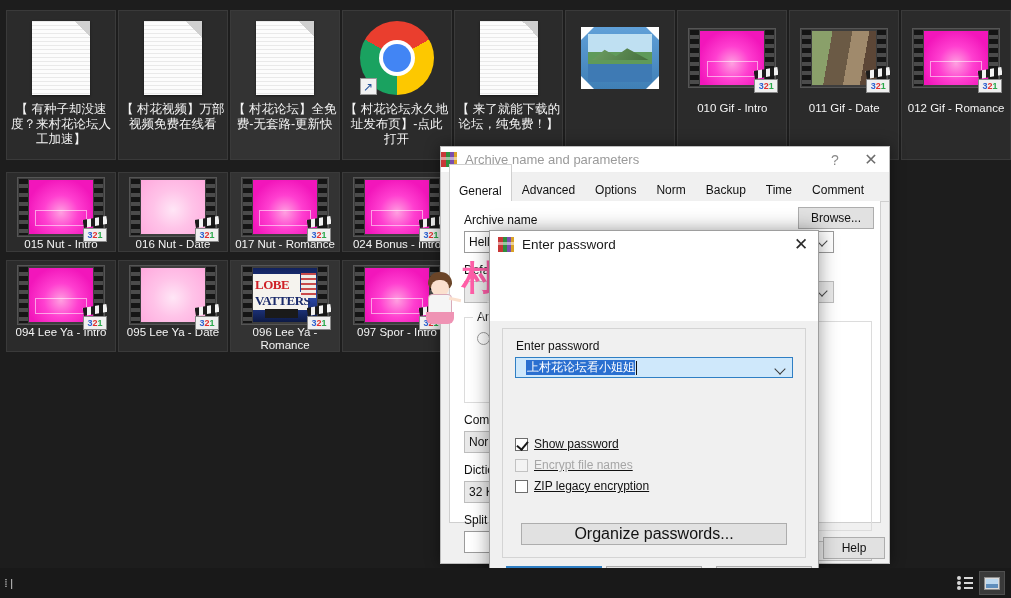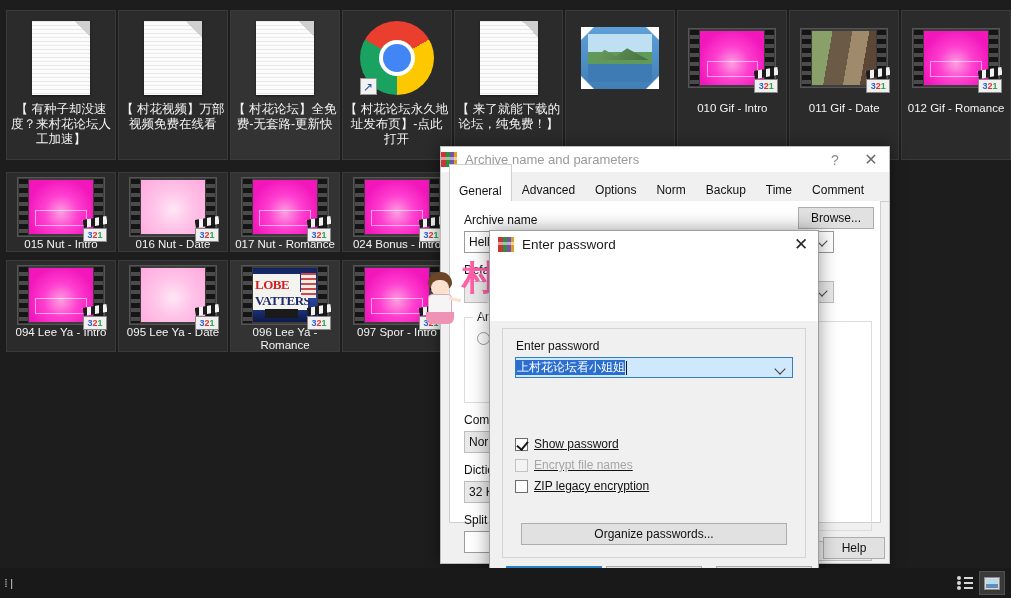--- a/index.html
+++ b/index.html
@@ -277,21 +277,21 @@
   .pw-white { position:absolute; left:0; right:0; top:27px; height:63px; background:#fff; }
 
   .pw-group {
     position:absolute; left:12px; right:12px; top:97px; height:230px;
     background:#f0f0f0; border:1px solid #d4d4d4;
   }
   .pw-lbl { position:absolute; left:13px; top:10px; font-size:12px; }
   .pw-input {
     position:absolute; left:12px; right:12px; top:28px; height:21px;
     background:#cfe8fb; border:1px solid #2f7fc4;
-    display:flex; align-items:center; padding-left:0;
+    display:flex; align-items:center; padding-left:10px;
   }
   .pw-input .sel {
     background:#2a6fd0; color:#fff; font-size:12px; line-height:15px;
     padding:0 0 0 1px; white-space:nowrap;
   }
   .pw-input .caret { width:1px; height:14px; background:#111; margin-left:1px; }
   .pw-input:after {
     content:""; position:absolute; right:8px; top:7px;
     width:7px; height:7px; border-right:1.5px solid #3b3b3b;
     border-bottom:1.5px solid #3b3b3b; transform:rotate(45deg);
@@ -307,21 +307,21 @@
     border-right:2px solid #1a1a1a; border-bottom:2px solid #1a1a1a;
     transform:rotate(40deg);
   }
   .chk.disabled { border-color:#c2c2c2; background:#f3f3f3; }
   .chk-row.disabled span { color:#a6a6a6; }
   .chk-row span { font-size:12px; }
 
   .pw-organize {
     position:absolute; left:18px; right:18px; bottom:12px; height:22px;
     background:#e1e1e1; border:1px solid #adadad;
-    display:flex; align-items:center; justify-content:center; font-size:12px;
+    display:flex; align-items:center; justify-content:center; font-size:16px;
   }
 
   .pw-footer { position:absolute; left:0; right:0; bottom:0; height:40px; }
   .pw-btn {
     position:absolute; top:9px; height:24px; width:96px;
     background:#e1e1e1; border:1px solid #adadad; font-size:12px;
     display:flex; align-items:center; justify-content:center;
   }
   .pw-btn.default { border:2px solid #2f7fc4; background:#e6e6e6; }
 

